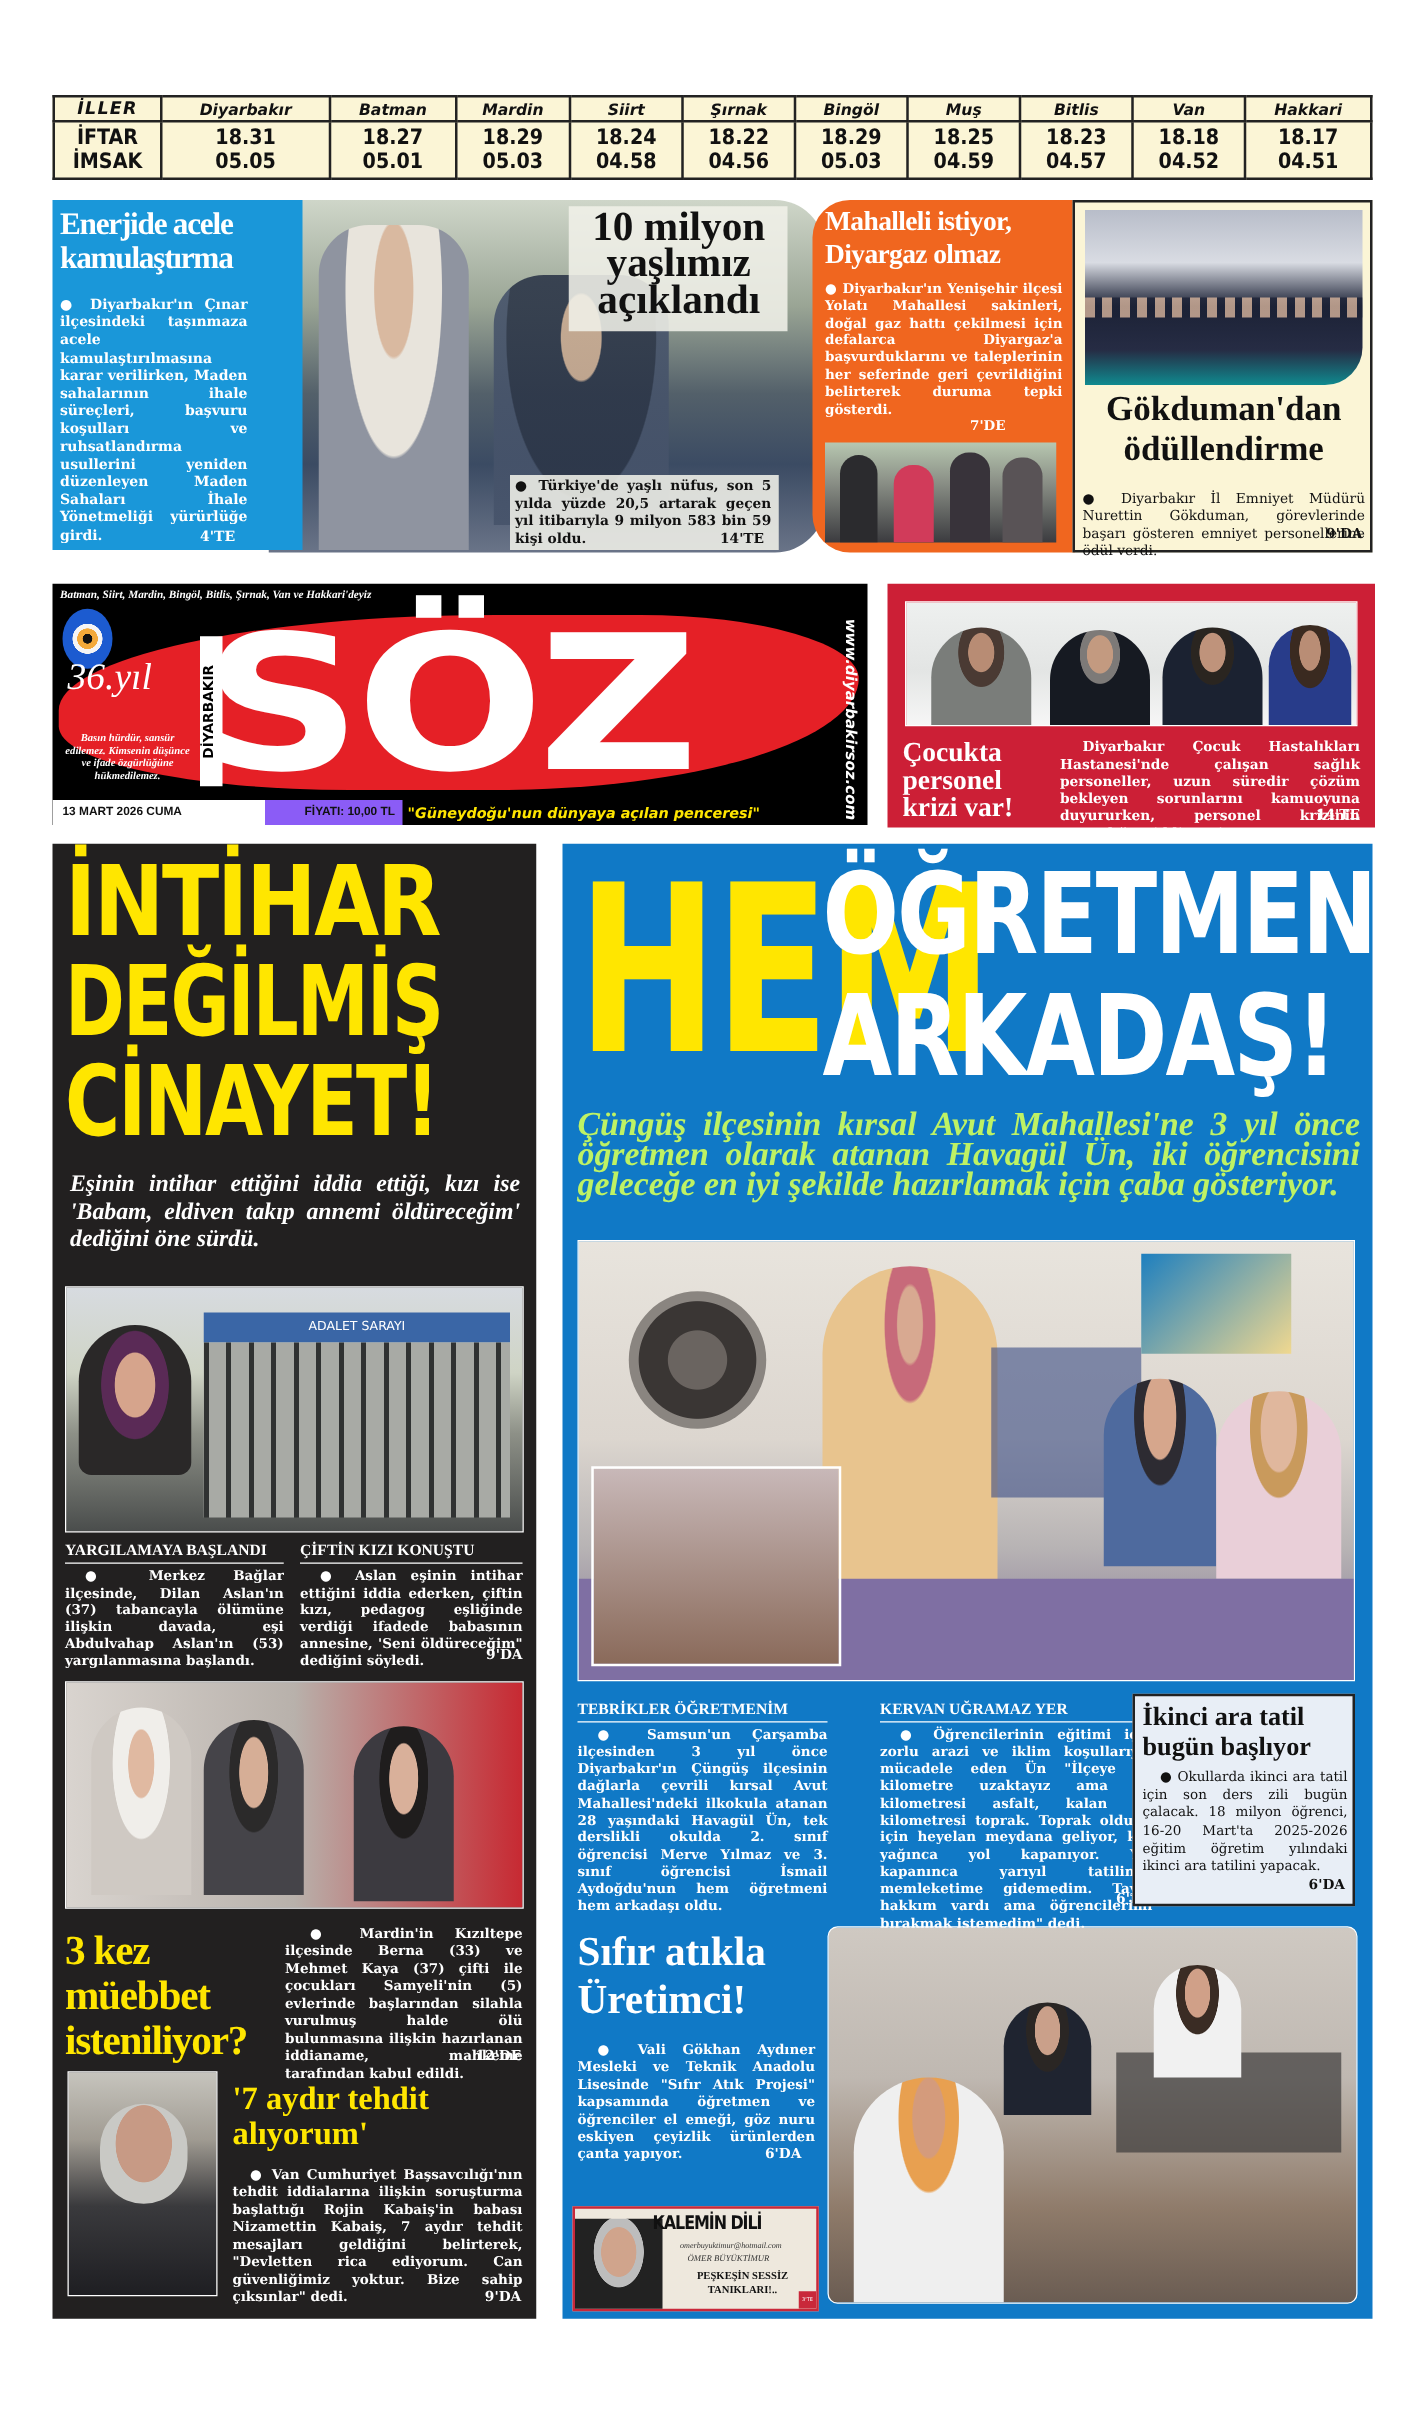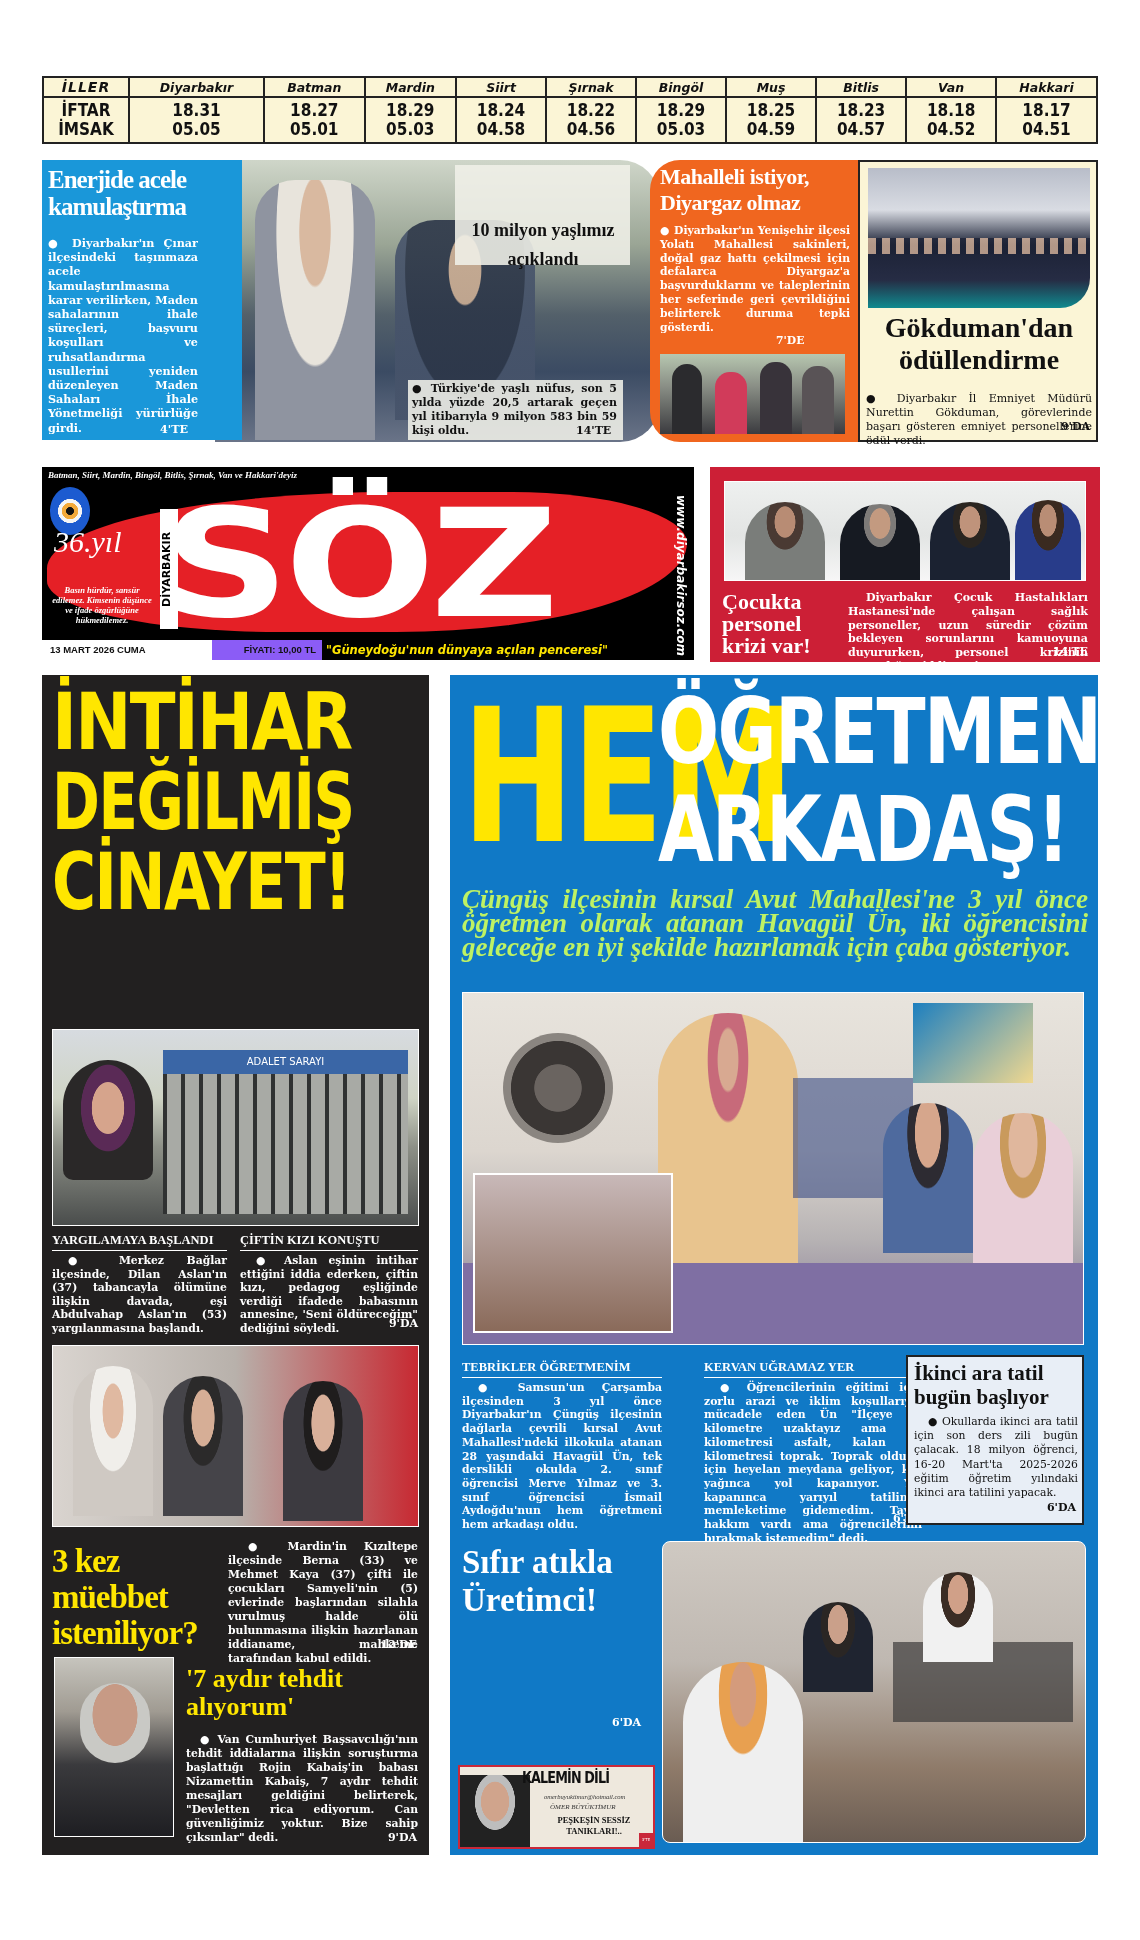--- a/index.html
+++ b/index.html
@@ -100,21 +100,21 @@
     <div class="p2"></div>
 </div>
 
 <div class="top-blue">
   <div class="hdl-white" style="position:absolute;left:6px;top:6px;width:180px;font-size:25px;line-height:27px;letter-spacing:-1px;">Enerjide acele kamulaştırma</div>
   <div class="body-white" style="position:absolute;left:6px;top:76px;width:150px;">● Diyarbakır'ın Çınar ilçesindeki taşınmaza acele kamulaştırılmasına karar verilirken, Maden sahalarının ihale süreçleri, başvuru koşulları ve ruhsatlandırma usullerini yeniden düzenleyen Maden Sahaları İhale Yönetmeliği yürürlüğe girdi.</div>
   <div class="body-white" style="position:absolute;left:118px;top:262px;">4'TE</div>
 </div>
 
 <div class="overlay-box" style="left:455px;top:165px;width:175px;height:100px;"></div>
-<div class="abs" style="left:462px;top:168px;width:162px;font-family:'Liberation Serif',serif;font-weight:bold;font-size:18px;line-height:29px;text-align:center;color:#111;margin-top:48px;">10 milyon yaşlımız açıklandı</div>
+<div class="abs" style="left:462px;top:168px;width:162px;font-family:'Liberation Serif',serif;font-weight:bold;font-size:33px;line-height:29px;text-align:center;color:#111;">10 milyon yaşlımız açıklandı</div>
 <div class="overlay-box" style="left:408px;top:380px;width:215px;height:60px;"></div>
 <div class="body-dark" style="position:absolute;left:412px;top:382px;width:205px;font-size:11px;line-height:14px;">● Türkiye'de yaşlı nüfus, son 5 yılda yüzde 20,5 artarak geçen yıl itibarıyla 9 milyon 583 bin 59 kişi oldu.</div>
 <div class="body-dark" style="position:absolute;left:576px;top:424px;font-size:11px;">14'TE</div>
 
 <div class="orange-box">
   <div class="hdl-white" style="position:absolute;left:10px;top:4px;width:195px;font-size:22px;line-height:26px;letter-spacing:-.5px;">Mahalleli istiyor, Diyargaz olmaz</div>
   <div class="body-white" style="position:absolute;left:10px;top:64px;width:190px;font-size:10.8px;line-height:13.8px;">● Diyarbakır'ın Yenişehir ilçesi Yolatı Mahallesi sakinleri, doğal gaz hattı çekilmesi için defalarca Diyargaz'a başvurduklarını ve taleplerinin her seferinde geri çevrildiğini belirterek duruma tepki gösterdi.</div>
   <div class="body-white" style="position:absolute;left:126px;top:174px;font-size:10.8px;">7'DE</div>
   <div class="photo" style="left:10px;top:194px;width:185px;height:80px;background:linear-gradient(180deg,#b7c7b0 0%,#8a8f86 40%,#3b3b3f 100%);">
     <div style="position:absolute;left:12px;top:10px;width:30px;height:70px;border-radius:15px 15px 0 0;background:#2b2b2e;"></div>
@@ -159,20 +159,21 @@
   <div class="hdl-white" style="position:absolute;left:12px;top:124px;width:122px;font-size:22px;line-height:22px;">Çocukta personel krizi var!</div>
   <div class="body-white" style="position:absolute;left:138px;top:124px;width:240px;font-size:11px;line-height:13.8px;text-indent:18px;">Diyarbakır Çocuk Hastalıkları Hastanesi'nde çalışan sağlık personeller, uzun süredir çözüm bekleyen sorunlarını kamuoyuna duyururken, personel krizinin yaşandığını iddia etti.</div>
   <div class="body-white" style="position:absolute;right:12px;top:178px;font-size:11px;">14'TE</div>
 </div>
 
 <div class="black-col">
   <div class="mega-yellow" style="position:absolute;left:10px;top:8px;font-size:78px;transform:scaleX(.86);transform-origin:left top;">İNTİHAR</div>
   <div class="mega-yellow" style="position:absolute;left:10px;top:88px;font-size:78px;transform:scaleX(.74);transform-origin:left top;">DEĞİLMİŞ</div>
   <div class="mega-yellow" style="position:absolute;left:10px;top:168px;font-size:78px;transform:scaleX(.77);transform-origin:left top;">CİNAYET!</div>
 
+  <div style="position:absolute;left:14px;top:262px;width:360px;color:#fff;font-family:'Liberation Serif',serif;font-style:italic;font-weight:bold;font-size:19px;line-height:22px;text-align:justify;">Eşinin intihar ettiğini iddia ettiği, kızı ise 'Babam, eldiven takıp annemi öldüreceğim' dediğini öne sürdü.</div>
 
   <div class="photo" style="left:10px;top:354px;width:367px;height:197px;background:linear-gradient(180deg,#d7dbe0 0%,#cfd4c5 35%,#8d9087 60%,#4a4d4c 100%);border:1px solid #fff;">
     <div style="position:absolute;left:10px;top:30px;width:90px;height:120px;border-radius:45px 45px 10px 10px;background:radial-gradient(ellipse at 50% 40%,#d6a48c 0 25%,#5a2a56 26% 42%,#2a2828 43%);"></div>
     <div style="position:absolute;left:110px;top:20px;width:245px;height:24px;background:#3a66a6;color:#fff;font-family:'DejaVu Sans',sans-serif;font-size:10px;text-align:center;line-height:24px;">ADALET SARAYI</div>
     <div style="position:absolute;left:110px;top:44px;width:245px;height:140px;background:repeating-linear-gradient(90deg,#303232 0 4px,#a8aaa5 4px 18px);"></div>
   </div>
 
   <div style="position:absolute;left:10px;top:558px;width:175px;color:#fff;">
     <div class="section-head" style="font-size:12.5px;">YARGILAMAYA BAŞLANDI</div>
     <div class="body-white" style="font-size:10.8px;line-height:13.6px;text-indent:16px;">● Merkez Bağlar ilçesinde, Dilan Aslan'ın (37) tabancayla ölümüne ilişkin davada, eşi Abdulvahap Aslan'ın (53) yargılanmasına başlandı.</div>
@@ -229,20 +230,21 @@
     <div class="body-white" style="position:absolute;right:0;top:152px;font-size:11px;">6'DA</div>
   </div>
 
   <div style="position:absolute;left:456px;top:680px;width:178px;height:170px;background:#e8eef6;border:2px solid #222;">
     <div style="position:absolute;left:6px;top:4px;width:168px;font-family:'Liberation Serif',serif;font-weight:bold;font-size:21px;line-height:24px;color:#111;">İkinci ara tatil bugün başlıyor</div>
     <div class="body-dark" style="position:absolute;left:6px;top:58px;width:164px;font-weight:normal;font-size:10.8px;line-height:14.2px;text-indent:14px;">● Okullarda ikinci ara tatil için son ders zili bugün çalacak. 18 milyon öğrenci, 16-20 Mart'ta 2025-2026 eğitim öğretim yılındaki ikinci ara tatilini yapacak.</div>
     <div class="body-dark" style="position:absolute;right:6px;top:144px;font-size:11px;">6'DA</div>
   </div>
 
   <div class="hdl-white" style="position:absolute;left:12px;top:868px;width:200px;font-size:33px;line-height:38px;">Sıfır atıkla Üretimci!</div>
+  <div class="body-white" style="position:absolute;left:12px;top:958px;width:190px;font-size:10.8px;line-height:13.9px;text-indent:16px;">● Vali Gökhan Aydıner Mesleki ve Teknik Anadolu Lisesinde "Sıfır Atık Projesi" kapsamında öğretmen ve öğrenciler el emeği, göz nuru eskiyen çeyizlik ürünlerden çanta yapıyor.</div>
   <div class="body-white" style="position:absolute;left:162px;top:1041px;font-size:11px;">6'DA</div>
 
   <div class="photo" style="left:212px;top:866px;width:424px;height:302px;background:linear-gradient(180deg,#cfc9c2 0%,#bfb8b1 40%,#8f7b6a 75%,#6a5c52 100%);border:1px solid #fff;border-radius:8px;">
     <div style="position:absolute;left:20px;top:120px;width:120px;height:180px;border-radius:60px 60px 0 0;background:radial-gradient(ellipse at 50% 18%,#d49b7c 0 15%,#e8a050 16% 28%,#efefef 29%);"></div>
     <div style="position:absolute;left:140px;top:60px;width:70px;height:90px;border-radius:35px 35px 0 0;background:radial-gradient(ellipse at 50% 25%,#caa08a 0 20%,#2a2624 21% 34%,#1f2430 35%);"></div>
     <div style="position:absolute;left:230px;top:100px;width:180px;height:80px;background:#3c3a3a;opacity:.7;"></div>
     <div style="position:absolute;left:260px;top:30px;width:70px;height:90px;border-radius:35px 35px 0 0;background:radial-gradient(ellipse at 50% 25%,#d0a088 0 20%,#3a2c24 21% 34%,#f1f1f1 35%);"></div>
   </div>
 
   <div style="position:absolute;left:8px;top:1090px;width:197px;height:84px;background:#eee8dd;border:2px solid #c9283a;overflow:hidden;">

